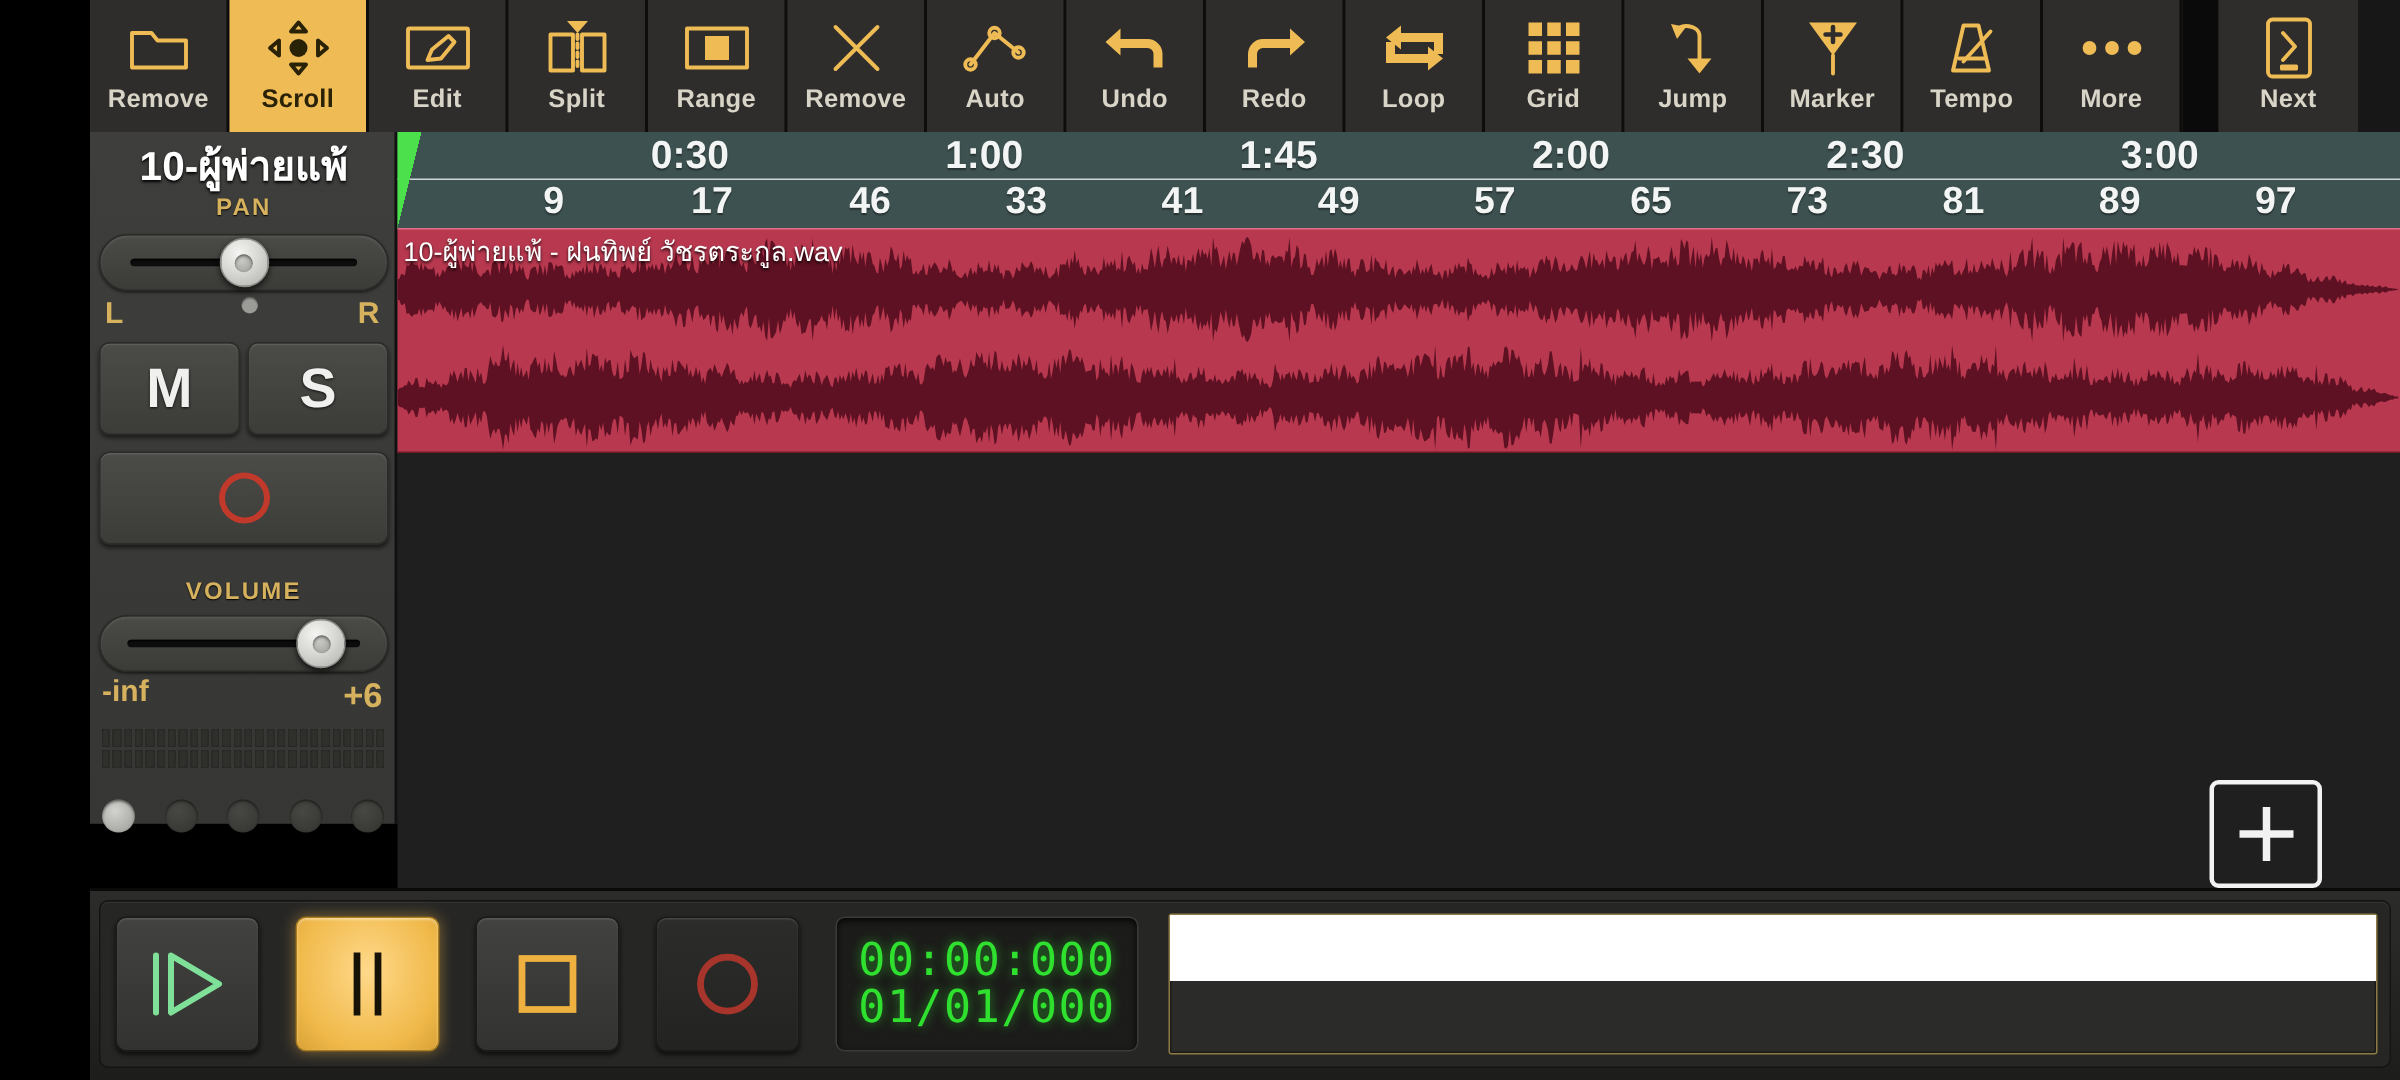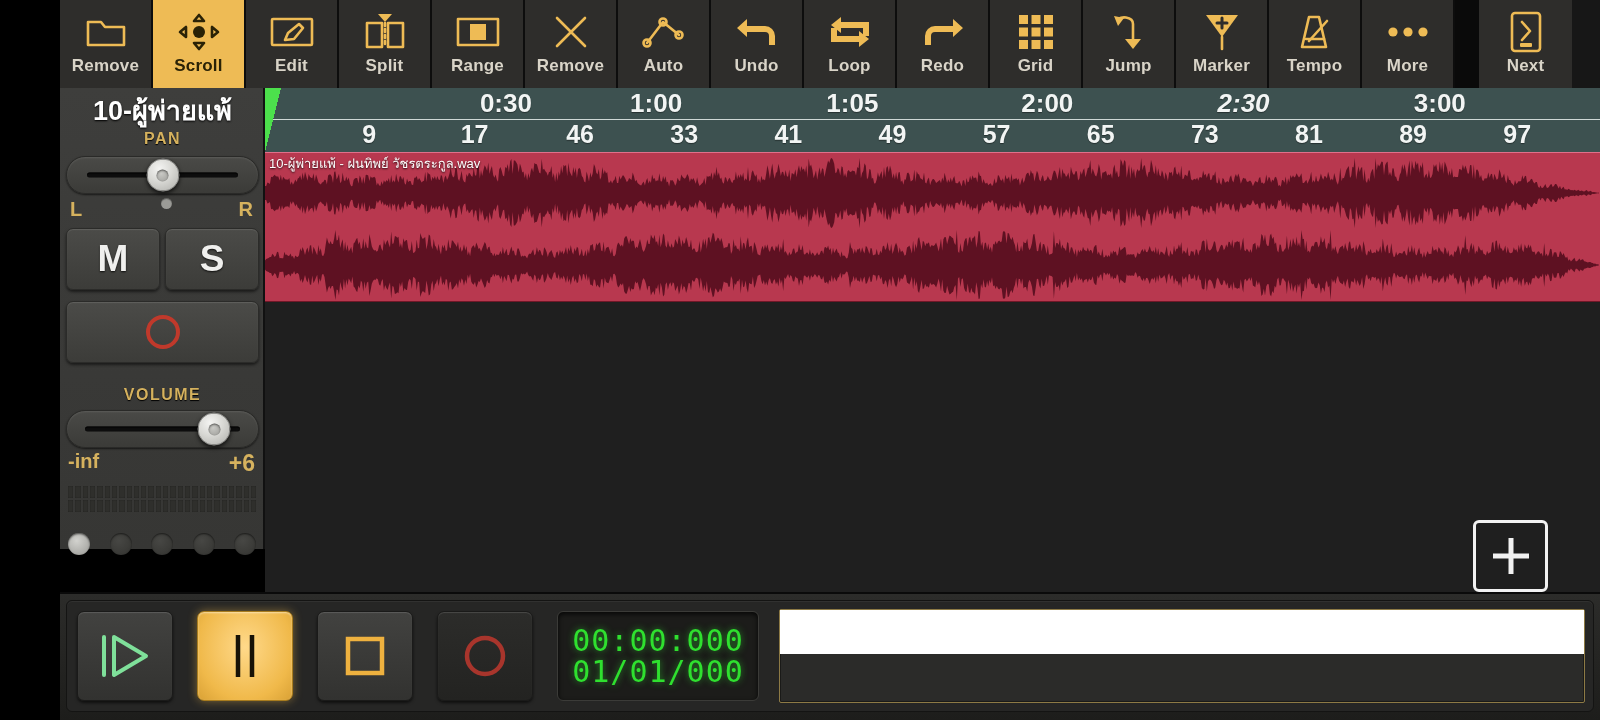--- a/index.html
+++ b/index.html
@@ -147,21 +147,21 @@
     background: linear-gradient(to bottom right, #4ce04c 0%, #4ce04c 50%, transparent 50%);
     z-index: 5;
   }
 
   #clip {
     position:absolute; left:0; top:64px; width:1335px; height:150px;
     background:#b8384f; overflow:hidden;
     border-top:1px solid #e0708a; border-bottom:1px solid #701828;
   }
   #clip-title {
-    position:absolute; left:4px; top:0px; color:#ffffff; font-size:13px;
+    position:absolute; left:4px; top:0px; color:#ffffff; font-size:18px;
     z-index:3; white-space:nowrap; text-shadow:0 1px 2px rgba(0,0,0,.85);
   }
   #wave-svg { position:absolute; left:0; top:0; width:1335px; height:150px; }
 
   #add-track-btn {
     position:absolute; right: 52px; bottom: 0px; width:75px; height:72px;
     border:3px solid #f2f2f2; border-radius:6px;
     display:flex; align-items:center; justify-content:center; cursor:pointer;
     background: transparent;
   }
@@ -301,35 +301,35 @@
       <span class="ico">
         <svg width="42" height="34" viewBox="0 0 42 34">
           <path class="fl" d="M11 4L1 13l10 9v-5h18a4 4 0 0 1 4 4v9h6v-9a10 10 0 0 0-10-10H11z"></path>
         </svg>
       </span>
       <span class="lbl">Undo</span>
     </div>
 
     <div class="tool">
       <span class="ico">
+        <svg width="42" height="34" viewBox="0 0 42 34">
+          <path class="fl" d="M31 4l10 9-10 9v-5H13a4 4 0 0 0-4 4v9H3v-9a10 10 0 0 1 10-10h18z"></path>
+        </svg>
+      </span>
+      <span class="lbl">Redo</span>
+    </div>
+
+    <div class="tool">
+      <span class="ico">
         <svg width="42" height="36" viewBox="0 0 42 36">
           <path class="fl" d="M12 3L2 11l10 8v-5h22v8h6V8H12z"></path>
           <path class="fl" d="M30 33l10-8-10-8v5H8v-8H2v14h28z"></path>
         </svg>
       </span>
       <span class="lbl">Loop</span>
-    </div>
-
-    <div class="tool">
-      <span class="ico">
-        <svg width="42" height="34" viewBox="0 0 42 34">
-          <path class="fl" d="M31 4l10 9-10 9v-5H13a4 4 0 0 0-4 4v9H3v-9a10 10 0 0 1 10-10h18z"></path>
-        </svg>
-      </span>
-      <span class="lbl">Redo</span>
     </div>
 
     <div class="tool">
       <span class="ico">
         <svg width="38" height="38" viewBox="0 0 38 38">
           <g class="fl">
             <rect x="2" y="2" width="9" height="9"></rect>
               <rect x="14.5" y="2" width="9" height="9"></rect>
               <rect x="27" y="2" width="9" height="9"></rect>
             <rect x="2" y="14.5" width="9" height="9"></rect>
@@ -492,25 +492,25 @@
         <span class="led"></span>
         <span class="led"></span>
         <span class="led"></span>
         <span class="led"></span>
       </div>
   </div>
 
   <div id="arrange">
     <div id="ruler">
       <div id="ruler-top">
-          <div class="rtick" style="left: 14.6%; margin-left: 46px;">0:30</div>
+          <div class="rtick" style="left: 14.6%;">0:30</div>
           <div class="rtick" style="left: 29.3%;">1:00</div>
-          <div class="rtick" style="left: 44%;">1:05</div>
+          <div class="rtick" style="left: 44%;">1:45</div>
           <div class="rtick" style="left: 58.6%;">2:00</div>
-          <div class="rtick" style="left: 73.3%; font-style: italic;">2:30</div>
+          <div class="rtick" style="left: 73.3%;">2:30</div>
           <div class="rtick" style="left: 88%;">3:00</div>
         </div>
       <div id="ruler-bot">
           <div class="rtick bar" style="left: 7.8%;">9</div>
           <div class="rtick bar" style="left: 15.7%;">17</div>
           <div class="rtick bar" style="left: 23.6%;">46</div>
           <div class="rtick bar" style="left: 31.4%;">33</div>
           <div class="rtick bar" style="left: 39.2%;">41</div>
           <div class="rtick bar" style="left: 47%;">49</div>
           <div class="rtick bar" style="left: 54.8%;">57</div>

